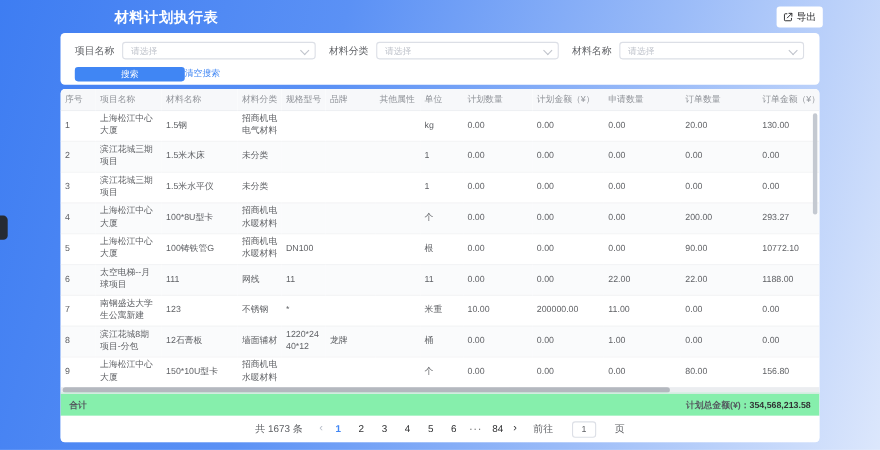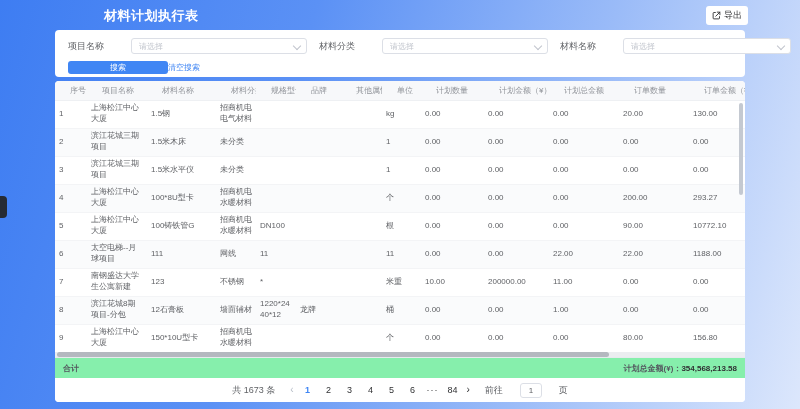--- a/index.html
+++ b/index.html
@@ -13,36 +13,36 @@
     display:flex;align-items:center;justify-content:center;gap:3px;font-size:9px;color:#303133;cursor:pointer;padding:0 6px;
     font-family:"Liberation Sans",sans-serif;}
   .export-btn svg{display:block;}
   .drawer-handle{position:absolute;left:0;top:196px;width:7px;height:22px;background:#262b33;border-radius:0 4px 4px 0;cursor:pointer;}
 
   
   .filter-card{position:absolute;left:55px;top:30px;width:690px;height:47px;background:#fff;border-radius:4px;box-sizing:border-box;padding:8px 13px 0;}
   .filter-row{display:flex;align-items:center;gap:12px;}
   .fgroup{display:flex;align-items:center;}
   .flabel{font-size:9px;color:#606266;margin-right:7px;white-space:nowrap;}
-  .fselect{position:relative;height:16px;border:1px solid #dcdfe6;border-radius:3px;background:#fff;display:flex;align-items:center;padding:0 16px 0 7px;box-sizing:border-box;cursor:pointer;margin-left:20px;}
+  .fselect{position:relative;height:16px;border:1px solid #dcdfe6;border-radius:3px;background:#fff;display:flex;align-items:center;padding:0 16px 0 7px;box-sizing:border-box;cursor:pointer;}
   .fgroup:nth-child(1) .fselect{width:176px;}
   .fgroup:nth-child(2) .fselect{width:166px;}
   .fgroup:nth-child(3) .fselect{width:168px;}
   .fselect .ph{font-size:8px;color:#c0c4cc;}
   .chev{position:absolute;right:6px;top:4px;width:5px;height:5px;border-right:1px solid #c0c4cc;border-bottom:1px solid #c0c4cc;transform:rotate(45deg);}
-  .filter-actions{display:flex;align-items:center;margin-top:7px;}
+  .filter-actions{display:flex;margin-top:7px;}
   .search-btn{width:100px;height:13px;background:#4086f4;color:#fff;border:none;border-radius:3px;font-size:8px;
     display:flex;align-items:center;justify-content:center;cursor:pointer;font-family:"Liberation Sans",sans-serif;}
   .clear-link{margin-left:0;font-size:8px;color:#4086f4;cursor:pointer;text-decoration:none;}
 
   
   .table-card{position:absolute;left:55px;top:81px;width:690px;height:321px;background:#fff;border-radius:4px;overflow:hidden;}
   .tbl-wrap{position:relative;height:276px;overflow:hidden;}
   table{border-collapse:collapse;table-layout:fixed;width:690px;}
-  th{font-size:8px;color:#909399;font-weight:normal;text-align:left;padding:0 15px;background:#f7f8fa;height:19px;box-sizing:border-box;border-bottom:1px solid #eef0f3;white-space:nowrap;overflow:hidden;}
+  th{font-size:8px;color:#909399;font-weight:normal;text-align:left;padding:0 4px;background:#f7f8fa;height:19px;box-sizing:border-box;border-bottom:1px solid #eef0f3;white-space:nowrap;overflow:hidden;}
   td{font-size:8px;color:#606266;padding:2px 4px;height:28px;box-sizing:border-box;vertical-align:middle;line-height:1.35;word-break:break-all;border-bottom:1px solid #f3f4f6;background:#fff;}
   tbody tr:nth-child(even) td{background:#fafbfc;}
   .v-scroll{position:absolute;right:2px;top:22px;width:4px;height:92px;background:#c4c9d1;border-radius:2px;cursor:pointer;}
   .h-track{position:absolute;left:0;top:271px;width:690px;height:5px;background:#ebedf0;}
   .h-thumb{position:absolute;left:2px;top:0;width:552px;height:5px;background:#b4b8bf;border-radius:3px;cursor:pointer;}
 
   
   .summary{position:absolute;left:0;top:276px;width:690px;height:21px;background:#86efac;border-top:1px solid #e8eaee;
     display:flex;align-items:center;box-sizing:border-box;padding:0 8px;font-size:8px;font-weight:bold;color:#54585f;}
   .summary .items{margin-left:auto;display:flex;gap:12px;}
@@ -130,21 +130,21 @@
             <th>序号</th>
             <th>项目名称</th>
             <th>材料名称</th>
             <th>材料分类</th>
             <th>规格型号</th>
             <th>品牌</th>
             <th>其他属性</th>
             <th>单位</th>
             <th>计划数量</th>
             <th>计划金额（¥）</th>
-            <th>计划总金额</th>
+            <th>申请数量</th>
             <th>订单数量</th>
             <th>订单金额（¥）</th>
           </tr>
         </thead>
       <tbody id="tbody">
           <tr>
             <td>1</td>
             <td>上海松江中心大厦</td>
             <td>1.5钢</td>
             <td>招商机电电气材料</td>

